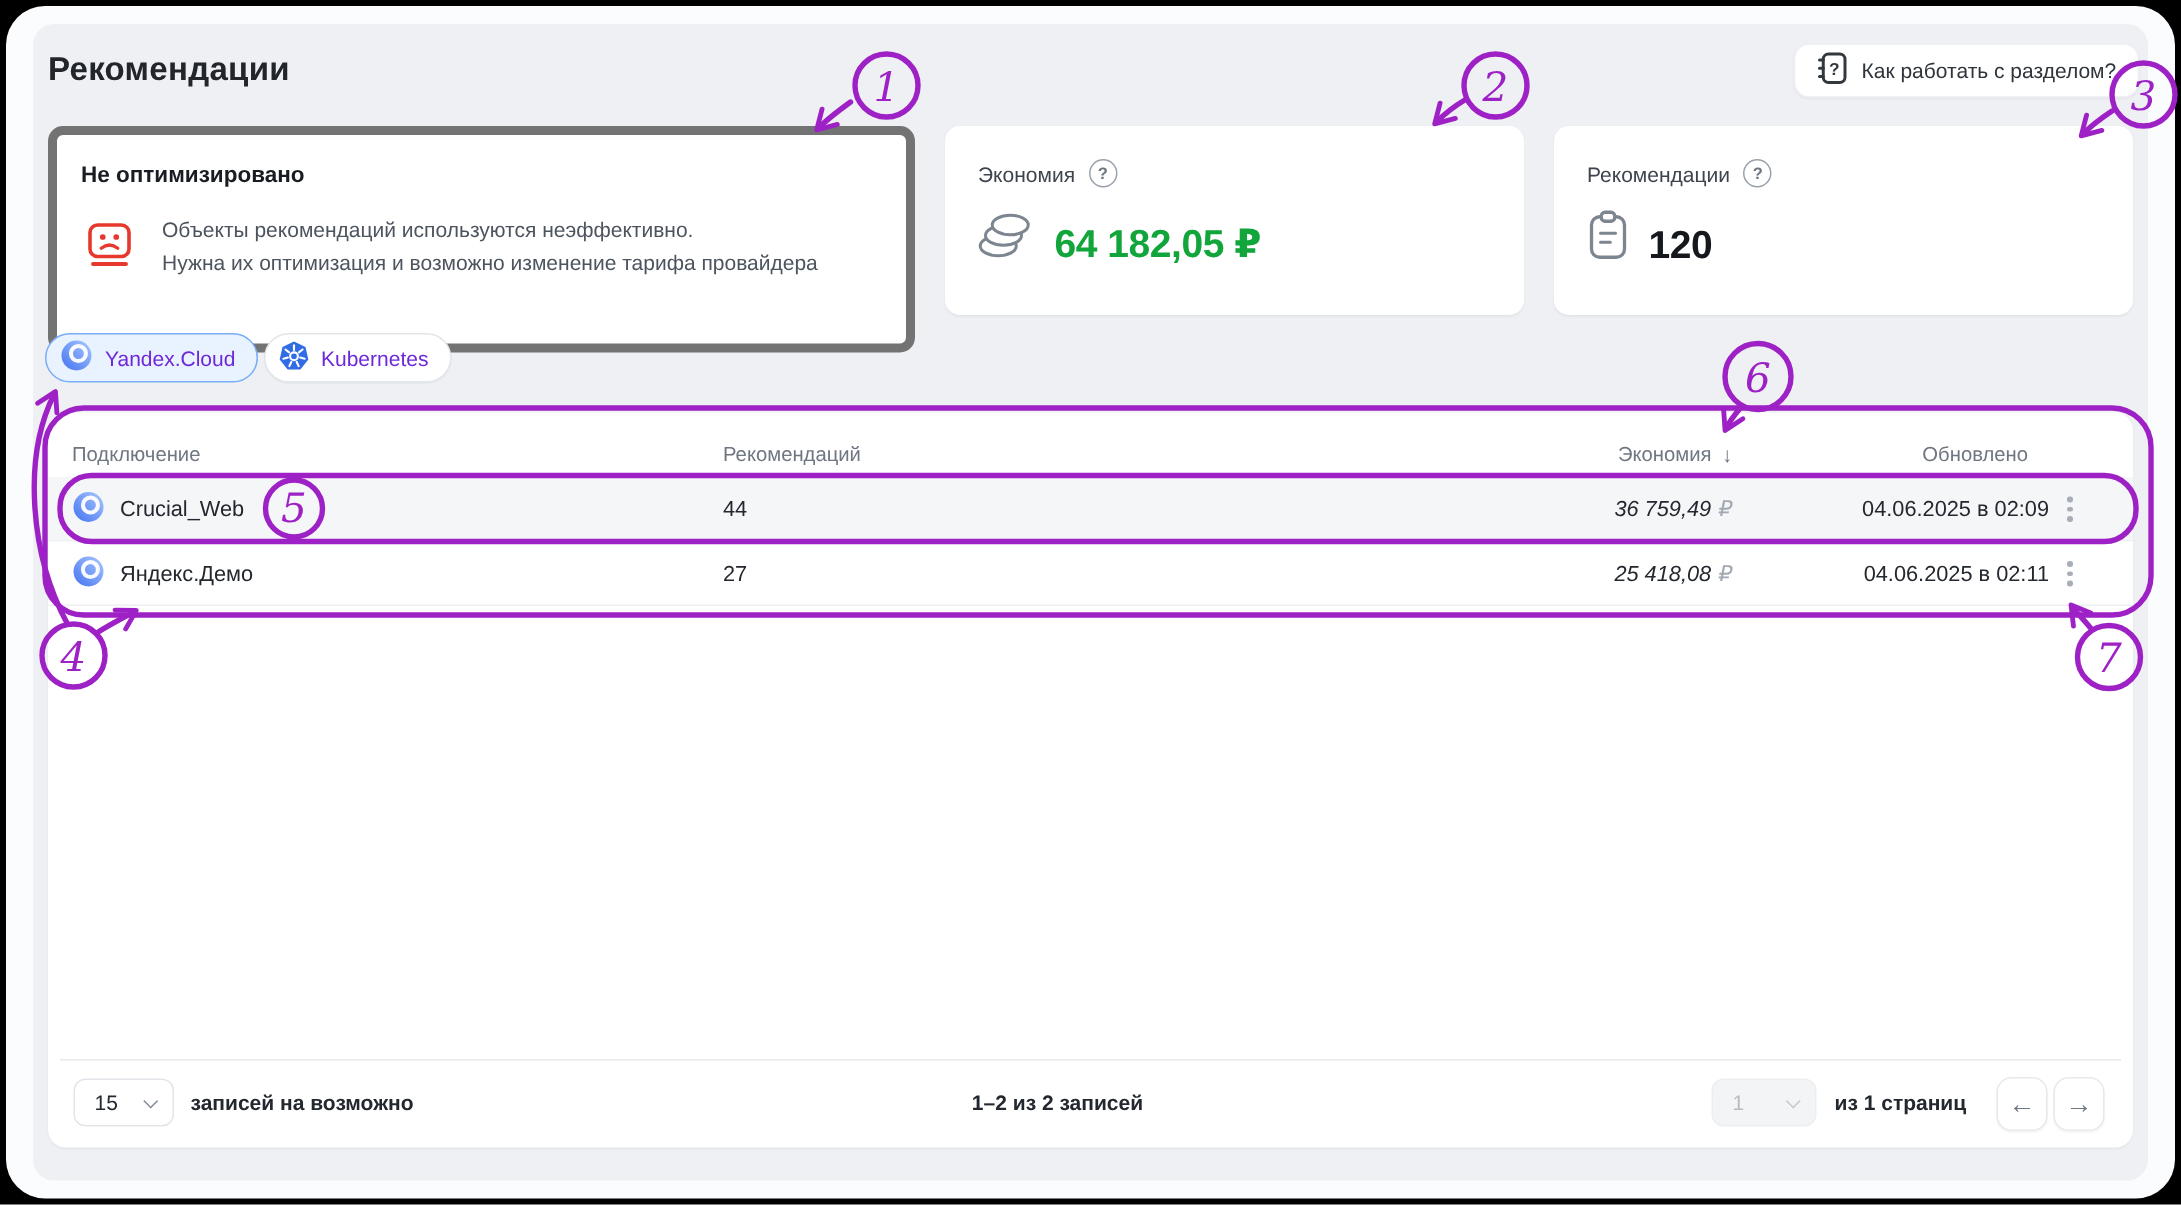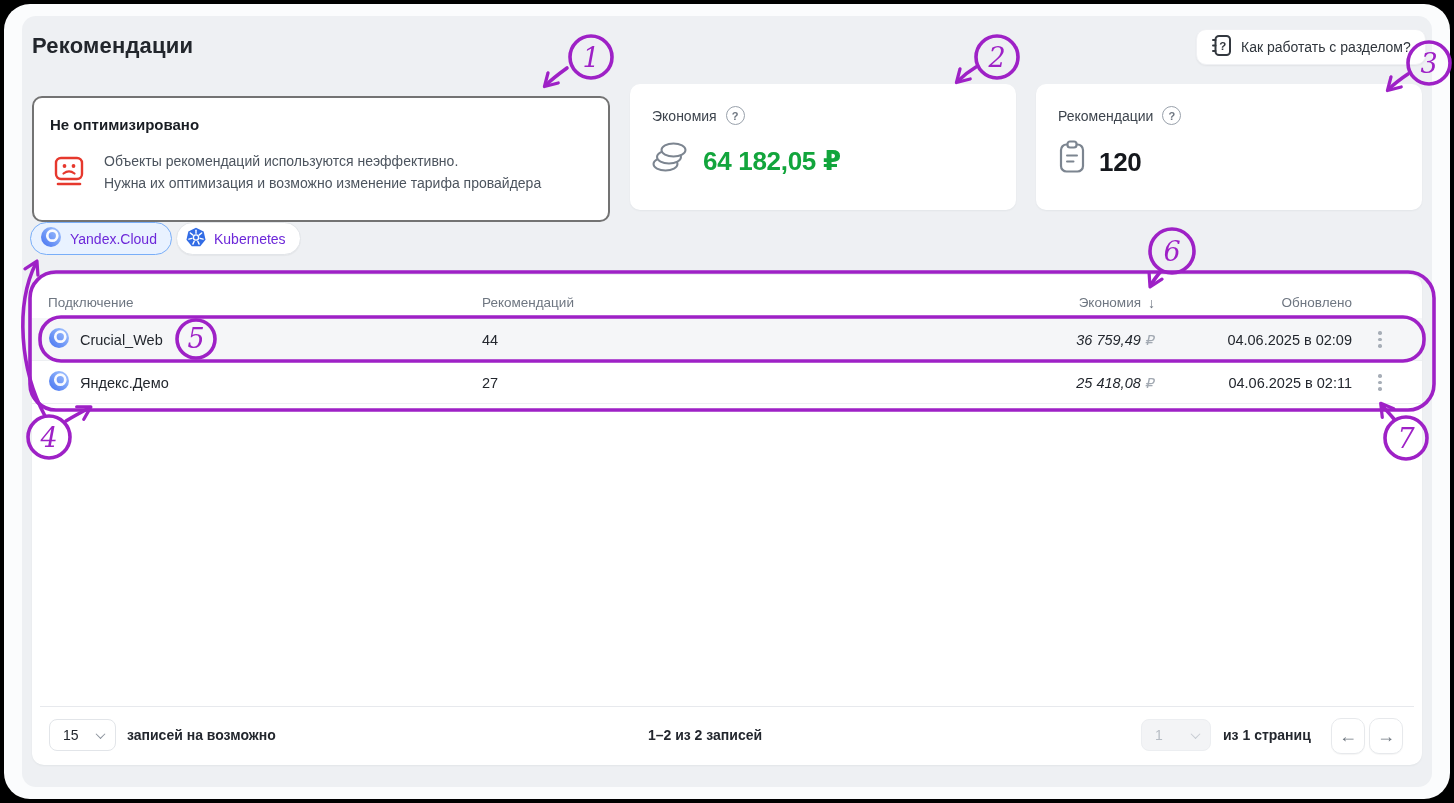--- a/index.html
+++ b/index.html
@@ -10,21 +10,21 @@
   .frame  { position:absolute; left:4px; top:4px; right:4px; bottom:4px; background:#fbfcfd; border-radius:26px; }
   .panel  { position:absolute; left:22px; top:16px; right:22px; bottom:16px; background:#eef0f3; border-radius:14px; }
 
   .page-title { position:absolute; left:32px; top:33px; font-size:22px; font-weight:700; color:#22262c; letter-spacing:.2px; }
 
   .help-btn { position:absolute; left:1196px; top:29px; height:36px; padding:0 14px; background:#fff;
     border:1px solid #f0f1f4; border-radius:10px; display:flex; align-items:center; gap:9px;
     font-size:14px; color:#2f353c; box-shadow:0 1px 2px rgba(26,32,36,.06); cursor:pointer; }
 
   .card { position:absolute; background:#fff; border-radius:10px; box-shadow:0 1px 2px rgba(26,32,36,.05); }
-  .status-card { left:32px; top:96px; width:578px; height:126px; border:2px solid #737373; box-shadow:none; }
+  .status-card { left:32px; top:84px; width:578px; height:151px; border:6px solid #737373; box-shadow:none; }
   .status-card .s-title { position:absolute; left:16px; top:18px; font-size:15px; font-weight:700; color:#191d23; }
   .status-card .s-icon  { position:absolute; left:18px; top:57px; }
   .status-card .s-desc  { position:absolute; left:70px; top:52px; font-size:14px; line-height:22px; color:#4c545e; }
 
   .stat-card { width:386px; height:126px; top:84px; }
   .savings-card { left:630px; }
   .recs-card    { left:1036px; }
   .stat-label-row { position:absolute; left:22px; top:22px; display:flex; align-items:center; gap:9px;
     font-size:14px; color:#3d444d; }
   .qicon { width:19px; height:19px; border:1.6px solid #99a1ab; border-radius:50%; display:flex;
@@ -49,21 +49,21 @@
   .sort-arrow { font-size:14px; color:#6e7681; }
 
   .trow { position:absolute; left:0; right:0; height:43px; border-bottom:1px solid #edeff2; cursor:pointer; }
   .trow-1 { top:43px; background:#f5f6f8; }
   .trow-2 { top:86px; background:#fff; }
   .cell { position:absolute; top:0; height:43px; display:flex; align-items:center; font-size:14.5px; color:#23272e; }
   .c-connection { left:16px; gap:10px; }
   .c-recs { left:450px; }
   .c-savings { right:267px; gap:5px;font-style:italic; }
   .c-savings .rub { color:#a2a9b2; }
-  .c-updated { right:70px; }
+  .c-updated { right:56px; }
   .kebab { position:absolute; right:32px; top:11px; width:20px; height:21px; display:flex; flex-direction:column;
     align-items:center; justify-content:center; gap:3px; cursor:pointer; }
   .kebab i { width:3.6px; height:3.6px; border-radius:50%; background:#a7aeb7; }
 
   .pg-divider { position:absolute; left:8px; right:8px; top:431px; border-top:1px solid #e7e9ed; }
   .pg-select { position:absolute; top:444px; height:32px; border-radius:8px; display:flex; align-items:center;
     justify-content:space-between; padding:0 11px 0 13px; font-size:14px; cursor:pointer; }
   .pg-size-select { left:17px; width:67px; background:#fff; border:1px solid #e2e5e9; color:#23272e; }
   .pg-page-select { left:1109px; width:70px; background:#f3f4f6; border:1px solid #eceef1; color:#b6bcc4; }
   .chev { width:7px; height:7px; border-right:1.6px solid #8b929c; border-bottom:1.6px solid #8b929c;

